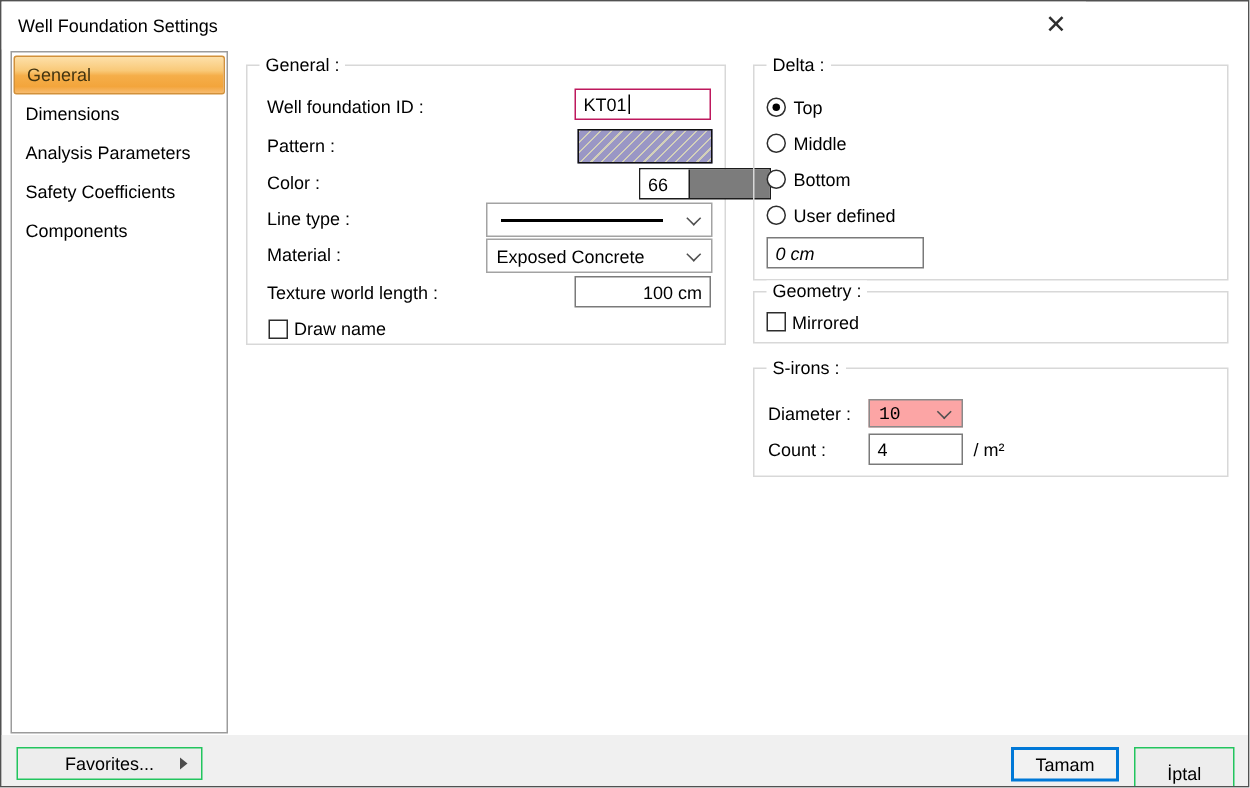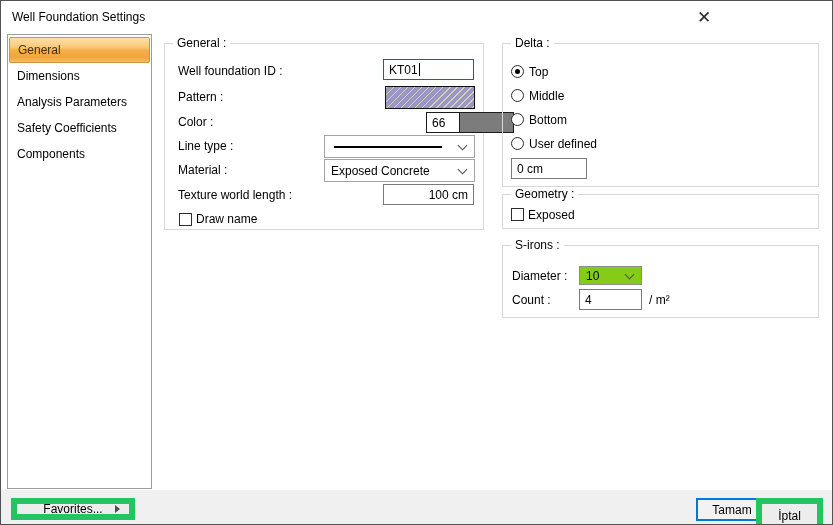--- a/index.html
+++ b/index.html
@@ -32,21 +32,21 @@
 
   
   .tbox { position:absolute; background:#fff; border:1px solid #7a7a7a;
           display:flex; align-items:center; padding:0 5px; font-size:12px; }
   .tbox.focused { border:1px solid #be185d; }
   .tbox.center { justify-content:flex-end; }
   .caret { display:inline-block; width:1px; height:13px; background:#000; margin-left:1px; }
 
   .combo { position:absolute; background:#fff; border:1px solid #a3a3a3;
            display:flex; align-items:center; padding:0 6px; }
-  .combo.gray { background:#84cc16; border:1px solid #8a8a8a; }
+  .combo.gray { background:#fca5a5; border:1px solid #8a8a8a;font-family:Liberation Mono, monospace; }
   .chev { position:absolute; right:8px; top:50%; width:7px; height:7px; margin-top:-5px;
           border-right:1.6px solid #4f4f4f; border-bottom:1.6px solid #4f4f4f;
           transform:rotate(45deg); }
   .linetype-line { position:absolute; left:9px; right:32px; top:50%; height:2px;
                    margin-top:-1px; background:#000; }
 
   .pattern-swatch { position:absolute; border:1px solid #101010; background:#9a97c5;
         background-image:repeating-linear-gradient(135deg, rgba(214,211,185,0.95) 0px, rgba(214,211,185,0.95) 1px, transparent 1px, transparent 5px); }
 
   .color-combo { position:absolute; border:1px solid #1c1c1c; display:flex; }
@@ -56,23 +56,23 @@
 
   
   .radio { position:absolute; width:13px; height:13px; border:1px solid #2d2d2d;
            border-radius:50%; background:#fff; }
   .radio.selected::after { content:""; position:absolute; left:3px; top:3px; width:5px;
            height:5px; border-radius:50%; background:#000; }
   .checkbox { position:absolute; width:13px; height:13px; border:1px solid #2d2d2d; background:#fff; }
 
   
   .footer { position:absolute; left:0; top:489px; width:831px; height:34px; background:#f0f0f0; }
-  .btn { position:absolute; background:#ededed; border:6px solid #22c55e;
+  .btn { position:absolute; background:#ededed; border:1px solid #22c55e;
          display:flex; align-items:center; justify-content:center; font-size:12px; color:#000; }
-  .btn.default { border:2px solid #0078d7; background:#f2f2f2;margin-left:22px; }
+  .btn.default { border:2px solid #0078d7; background:#f2f2f2; }
   .fav-arrow { position:absolute; right:9px; top:50%; margin-top:-4px; width:0; height:0;
          border-left:5px solid #4d4d4d; border-top:4px solid transparent; border-bottom:4px solid transparent; }
 </style>
 </head>
 <body>
 
 <div class="dialog">
 
   <div class="titlebar">
     <div class="title">Well Foundation Settings</div>
@@ -144,29 +144,29 @@
 
     <div class="radio" style="left:8px; top:45px;"></div>
     <div class="flabel" style="left:26px; top:44px;">Middle</div>
 
     <div class="radio" style="left:8px; top:69px;"></div>
     <div class="flabel" style="left:26px; top:68px;">Bottom</div>
 
     <div class="radio" style="left:8px; top:93px;"></div>
     <div class="flabel" style="left:26px; top:92px;">User defined</div>
 
-    <div class="tbox" style="left:8px; top:114px; width:76px; height:21px;">
+    <div class="tbox" style="left:8px; top:114px; width:105px; height:21px;font-style:italic;">
       <span>0 cm</span>
     </div>
   </div>
 
   <div class="group" style="left:501px; top:193px; width:317px; height:35px;">
     <div class="legend">Geometry :</div>
     <div class="checkbox" style="left:8px; top:13px;"></div>
-    <div class="flabel" style="left:25px; top:12px;">Exposed</div>
+    <div class="flabel" style="left:25px; top:12px;">Mirrored</div>
   </div>
 
   <div class="group" style="left:501px; top:244px; width:317px; height:73px;">
     <div class="legend">S-irons :</div>
 
     <div class="flabel" style="left:9px; top:22px;">Diameter :</div>
     <div class="combo gray" style="left:76px; top:20px; width:63px; height:19px;">
       <span>10</span>
       <div class="chev"></div>
     </div>

